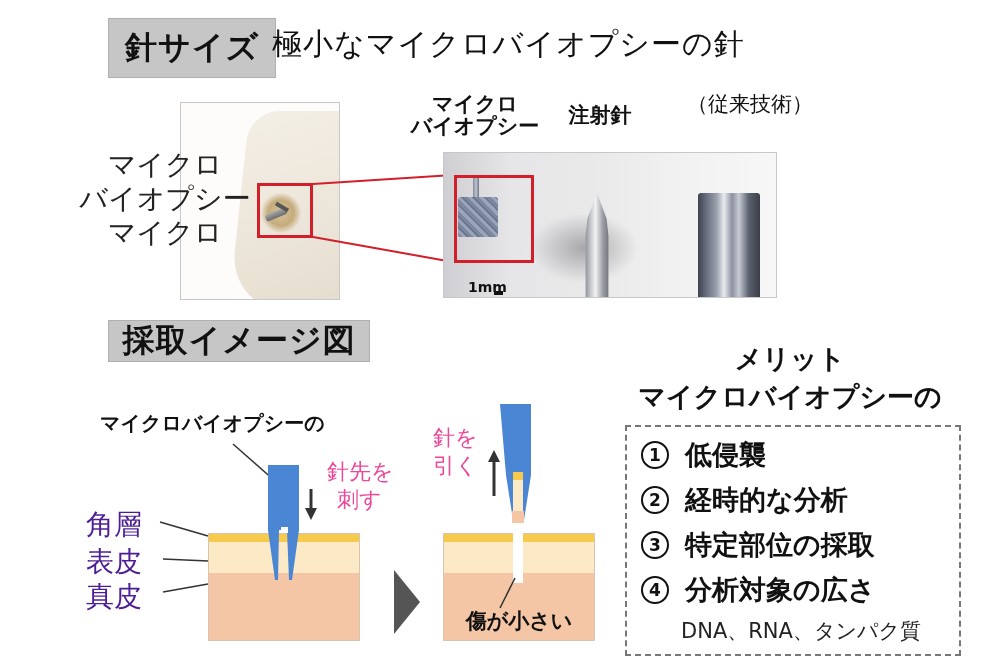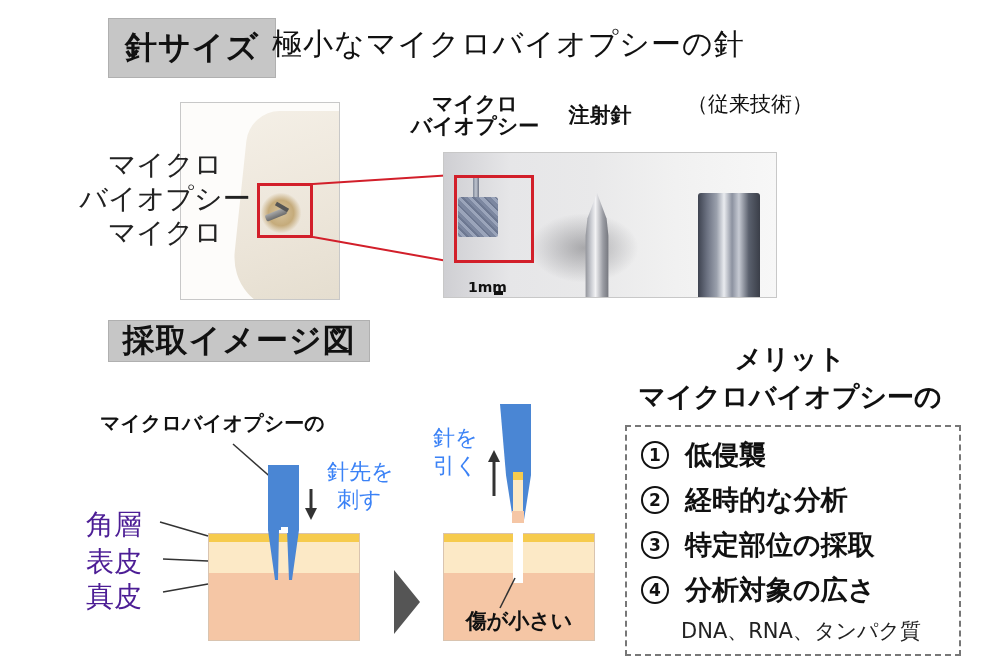--- a/index.html
+++ b/index.html
@@ -69,21 +69,21 @@
   }
   .punch {
     position: absolute; left: 254px; top: 40px; width: 62px; height: 106px; border-radius: 3px 3px 0 0;
     background: linear-gradient(90deg, #3e4350 0%, #6d7383 15%, #9aa0ac 30%, #e9ebef 42%, #8c92a0 55%, #c6cad3 66%, #5a606d 82%, #3a3e48 100%);
   }
 
   .col-label { position: absolute; font-weight: bold; font-size: 21px; line-height: 22px; text-align: center; white-space: nowrap; color: #111; }
   .col-label .sub { font-weight: normal; }
 
   .needle-caption { position: absolute; left: 100px; top: 410px; font-weight: bold; font-size: 20px; white-space: nowrap; }
-  .step-text { position: absolute; font-size: 22px; line-height: 28px; color: #3b82f6; }
+  .step-text { position: absolute; font-size: 22px; line-height: 28px; color: #ec4899; }
   .layer-label { position: absolute; left: 86px; font-size: 28px; color: #4c1d95; }
 
   .skin { position: absolute; width: 152px; height: 108px; border: 1px solid #d9c4b0; overflow: hidden; }
   .skin .l-horn { position: absolute; left: 0; top: 0; width: 100%; height: 8px; background: #f6cb4d; }
   .skin .l-epi { position: absolute; left: 0; top: 8px; width: 100%; height: 31px; background: #fce9c6; }
   .skin .l-derm { position: absolute; left: 0; top: 39px; width: 100%; height: 70px; background: #f5c6a5; }
 
   .arrow-right {
     position: absolute; left: 394px; top: 570px; width: 0; height: 0;
     border-top: 32px solid transparent; border-bottom: 32px solid transparent; border-left: 26px solid #555;

